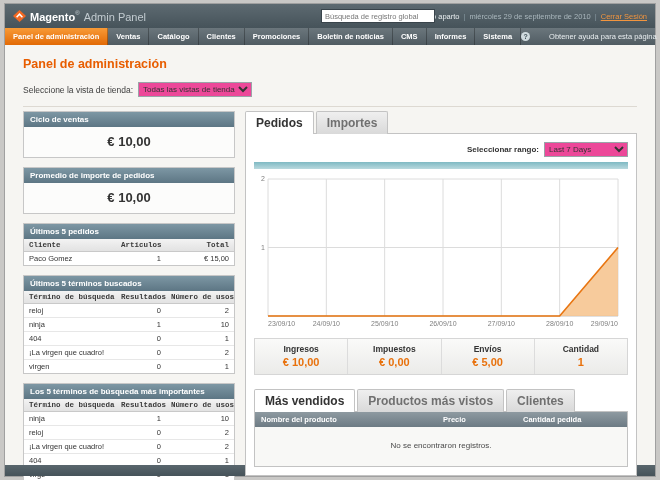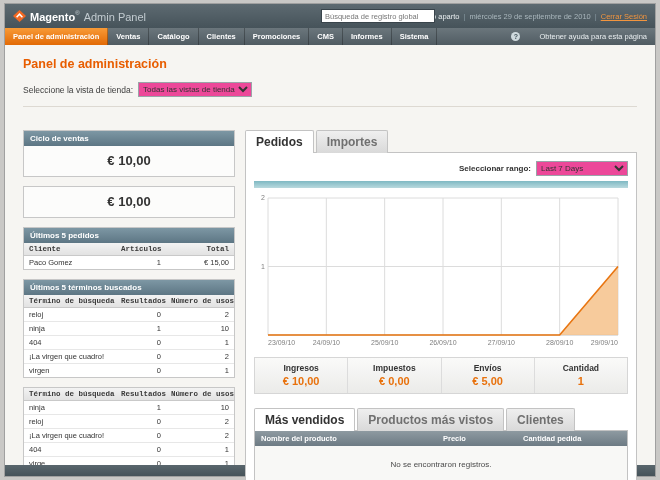--- a/index.html
+++ b/index.html
@@ -22,21 +22,21 @@
   
   .nav { height: 17px; background: linear-gradient(#6b767c, #505c63); display: flex; align-items: stretch; font-size: 7.5px; font-weight: bold; color: #fff; }
   .nav-item { padding: 0 8px; line-height: 17px; border-right: 1px solid rgba(0,0,0,0.28); cursor: pointer; white-space: nowrap; }
   .nav-item.active { background: linear-gradient(#f89a36, #e26a06); }
   .nav-help { margin-left: auto; display: flex; align-items: center; gap: 19px; padding-right: 8px; font-weight: normal; font-size: 7.5px; color: #e9eef0; cursor: pointer; white-space: nowrap; }
   .help-ico { width: 9px; height: 9px; border-radius: 50%; background: #cfdade; color: #42525a; font-size: 7px; font-weight: bold; display: flex; align-items: center; justify-content: center; }
 
   
   .content { padding: 8px 18px 0; }
   .page-title { color: #e85d00; font-size: 12.5px; font-weight: bold; margin: 4px 0 11px; }
-  .switcher { font-size: 8.5px; color: #3d3d3d; padding-bottom: 9px; border-bottom: 1px solid #ddd9d2; margin-bottom: 23px; display: flex; align-items: center; gap: 5px; }
+  .switcher { font-size: 8.5px; color: #3d3d3d; padding-bottom: 9px; border-bottom: 1px solid #ddd9d2; margin-bottom: 4px; display: flex; align-items: center; gap: 5px; }
   select { font-size: 8px; font-family: inherit; height: 15px; border: 1px solid #9aa4a8; background: #ec4899; color: #333; }
 
   .cols { display: flex; gap: 10px; align-items: flex-start; }
   .col-left { width: 212px; flex: none; }
   .col-right { flex: 1; min-width: 0; }
 
   
   .card { border: 1px solid #c7c7c7; background: #fff; margin-bottom: 9px; }
   .card-head { background: linear-gradient(#7d97a4, #5d7684); color: #fff; font-size: 8px; font-weight: bold; padding: 3px 6px; white-space: nowrap; overflow: hidden; }
   .card-value { text-align: center; font-size: 13px; font-weight: bold; color: #333; padding: 7px 0 8px; background: #fcfcfb; }
@@ -46,21 +46,21 @@
   .mini th:nth-child(2), .mini td:nth-child(2) { width: 50px; text-align: right; }
   .mini th:nth-child(3), .mini td:nth-child(3) { width: 68px; text-align: right; }
   .mini tr:last-child td { border-bottom: none; }
 
   
   .tabs { display: flex; gap: 2px; position: relative; z-index: 2; }
   .tab { border: 1px solid #c3c3c3; border-bottom: none; background: linear-gradient(#efefef, #d9d9d9); color: #707070; font-size: 12px; font-weight: bold; padding: 4px 10px 3px; border-radius: 2px 2px 0 0; cursor: pointer; margin-bottom: -1px; white-space: nowrap; }
   .tab.active { background: #fff; color: #333; padding-bottom: 4px; }
   .panel { border: 1px solid #c3c3c3; background: #fff; padding: 8px; position: relative; z-index: 1; }
   .range-row { display: flex; justify-content: flex-end; align-items: center; gap: 5px; font-size: 8px; font-weight: bold; color: #333; }
-  .range-row select { width: 92px; }
+  .range-row select { width: 84px; }
   .chart-wrap { margin-top: 5px; }
   .chart-strip { height: 7px; background: linear-gradient(#7fb9c3, #b9d9de); }
   .chart { width: 100%; height: 158px; margin-top: 2px; }
 
   .stats { margin-top: 9px; border: 1px solid #d6d6d6; background: linear-gradient(#fafaf9, #ebebe9); display: flex; }
   .stat { flex: 1; text-align: center; padding: 5px 0 6px; border-left: 1px solid #dcdcdc; }
   .stat:first-child { border-left: none; }
   .stat-label { font-size: 8.5px; font-weight: bold; color: #333; }
   .stat-value { font-size: 11px; font-weight: bold; color: #e8710c; margin-top: 2px; }
 
@@ -96,20 +96,21 @@
       <span class="logout">Cerrar Sesión</span>
     </div>
   </div>
 
   <div class="nav">
     <div class="nav-item active">Panel de administración</div>
     <div class="nav-item">Ventas</div>
     <div class="nav-item">Catálogo</div>
     <div class="nav-item">Clientes</div>
     <div class="nav-item">Promociones</div>
+    <div class="nav-item">Boletín de noticias</div>
     <div class="nav-item">CMS</div>
     <div class="nav-item">Informes</div>
     <div class="nav-item">Sistema</div>
     <div class="nav-help">
       <span class="help-ico">?</span>
       <span>Obtener ayuda para esta página</span>
     </div>
   </div>
 
   <div class="content">
@@ -125,20 +126,21 @@
     <div class="cols">
 
       <div class="col-left">
 
         <div class="card">
           <div class="card-head">Ciclo de ventas</div>
           <div class="card-value">€ 10,00</div>
         </div>
 
         <div class="card">
+          <div class="card-head">Promedio de importe de pedidos</div>
           <div class="card-value">€ 10,00</div>
         </div>
 
         <div class="card">
           <div class="card-head">Últimos 5 pedidos</div>
           <table class="mini">
             <thead>
                 <tr>
               <th>Cliente</th>
               <th>Artículos</th>
@@ -189,20 +191,21 @@
                 <tr>
                   <td>virgen</td>
                   <td>0</td>
                   <td>1</td>
                 </tr>
               </tbody>
           </table>
         </div>
 
         <div class="card">
+          <div class="card-head">Los 5 términos de búsqueda más importantes</div>
           <table class="mini">
             <thead>
                 <tr>
               <th>Término de búsqueda</th>
               <th>Resultados</th>
               <th>Número de usos</th>
             </tr>
               </thead>
             <tbody>
                 <tr>

